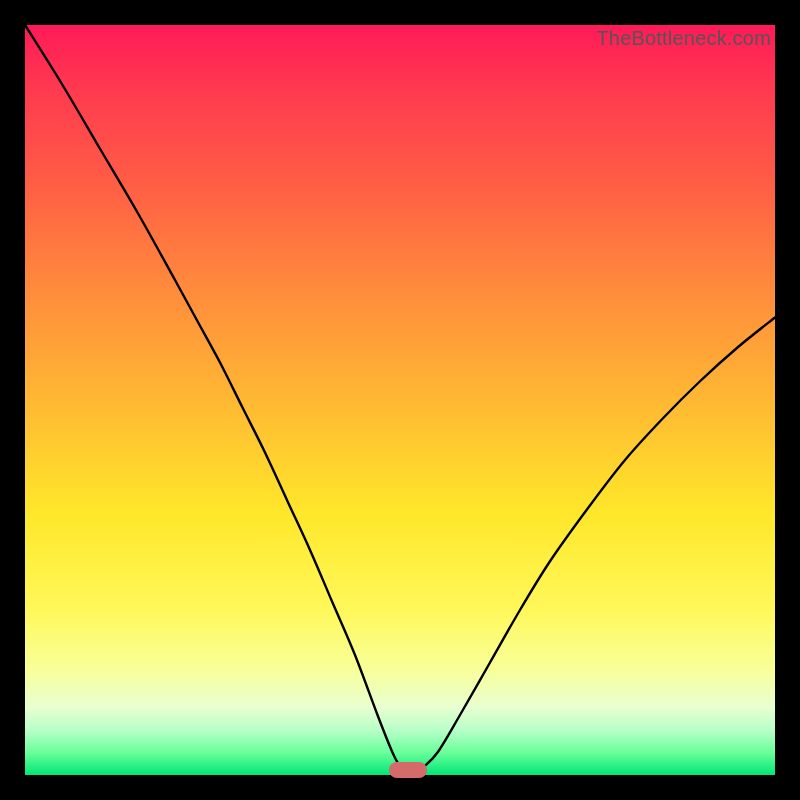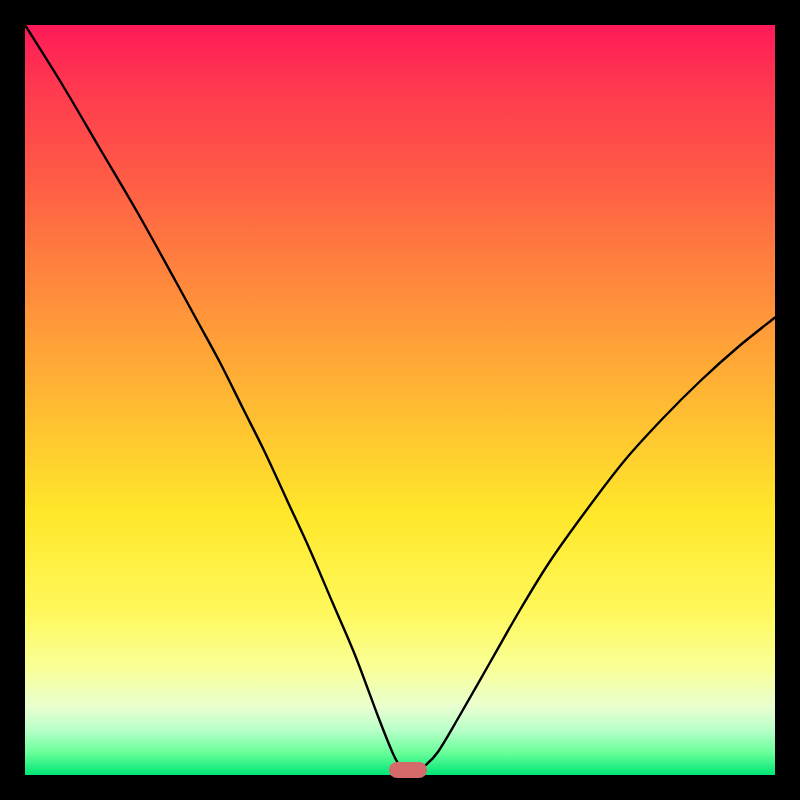--- a/index.html
+++ b/index.html
@@ -64,20 +64,21 @@
     background: #d46a6a;
     border-radius: 8px;
     transform: translate(-50%, -50%);
   }
 </style>
 </head>
 <body>
 
 <div class="frame">
   <div class="plot">
+    <div class="watermark">TheBottleneck.com</div>
 
     <svg class="curve" viewBox="0 0 750 750" preserveAspectRatio="none">
       <path id="curve-path" fill="none" stroke="#000" stroke-width="2.4" stroke-linecap="round" stroke-linejoin="round" d="M 0 0 C 6.25 10, 25 39.375, 37.5 60 C 50 80.625, 62.5 102.5, 75 123.75 C 87.5 145, 100 165.625, 112.5 187.5 C 125 209.375, 140 236.875, 150 255 C 160 273.125, 165 282.5, 172.5 296.25 C 180 310, 187.5 323.12499999999994, 195 337.49999999999994 C 202.5 351.87499999999994, 209.99999999999997 367.5, 217.49999999999997 382.5 C 224.99999999999997 397.5, 232.5 411.875, 240 427.5 C 247.5 443.125, 255 460, 262.5 476.25 C 270 492.5, 277.5 508.125, 285 525 C 292.5 541.875, 300 560, 307.5 577.5 C 315 595, 322.5 611.25, 330 630 C 337.5 648.75, 346.25 673.75, 352.5 690 C 358.75 706.25, 363.75 719, 367.5 727.5 C 371.25 736, 372.5 738.125, 375 741 C 377.5 743.875, 380 744.125, 382.5 744.75 C 385 745.375, 387.5 745.125, 390 744.75 C 392.5 744.375, 393.75 745.375, 397.5 742.5 C 401.25 739.625, 406.25000000000006 736.25, 412.50000000000006 727.5 C 418.75000000000006 718.75, 426.24999999999994 705, 434.99999999999994 690 C 443.74999999999994 675, 455 655, 465 637.5 C 475 620, 485 601.875, 495 585 C 505 568.125, 513.75 553.125, 525 536.25 C 536.25 519.375, 550 500.625, 562.5 483.75 C 575 466.875, 587.5 450, 600 435 C 612.5 420, 625 406.875, 637.5 393.75 C 650 380.625, 662.5 368.125, 675 356.25 C 687.5 344.375, 700 333.12500000000006, 712.5 322.50000000000006 C 725 311.87500000000006, 743.75 297.5, 750 292.5"></path>
     </svg>
 
     <div class="marker" id="min-marker" style="left: 382.5px; top: 744.75px;"></div>
   </div>
 </div>
 
 </body></html>

